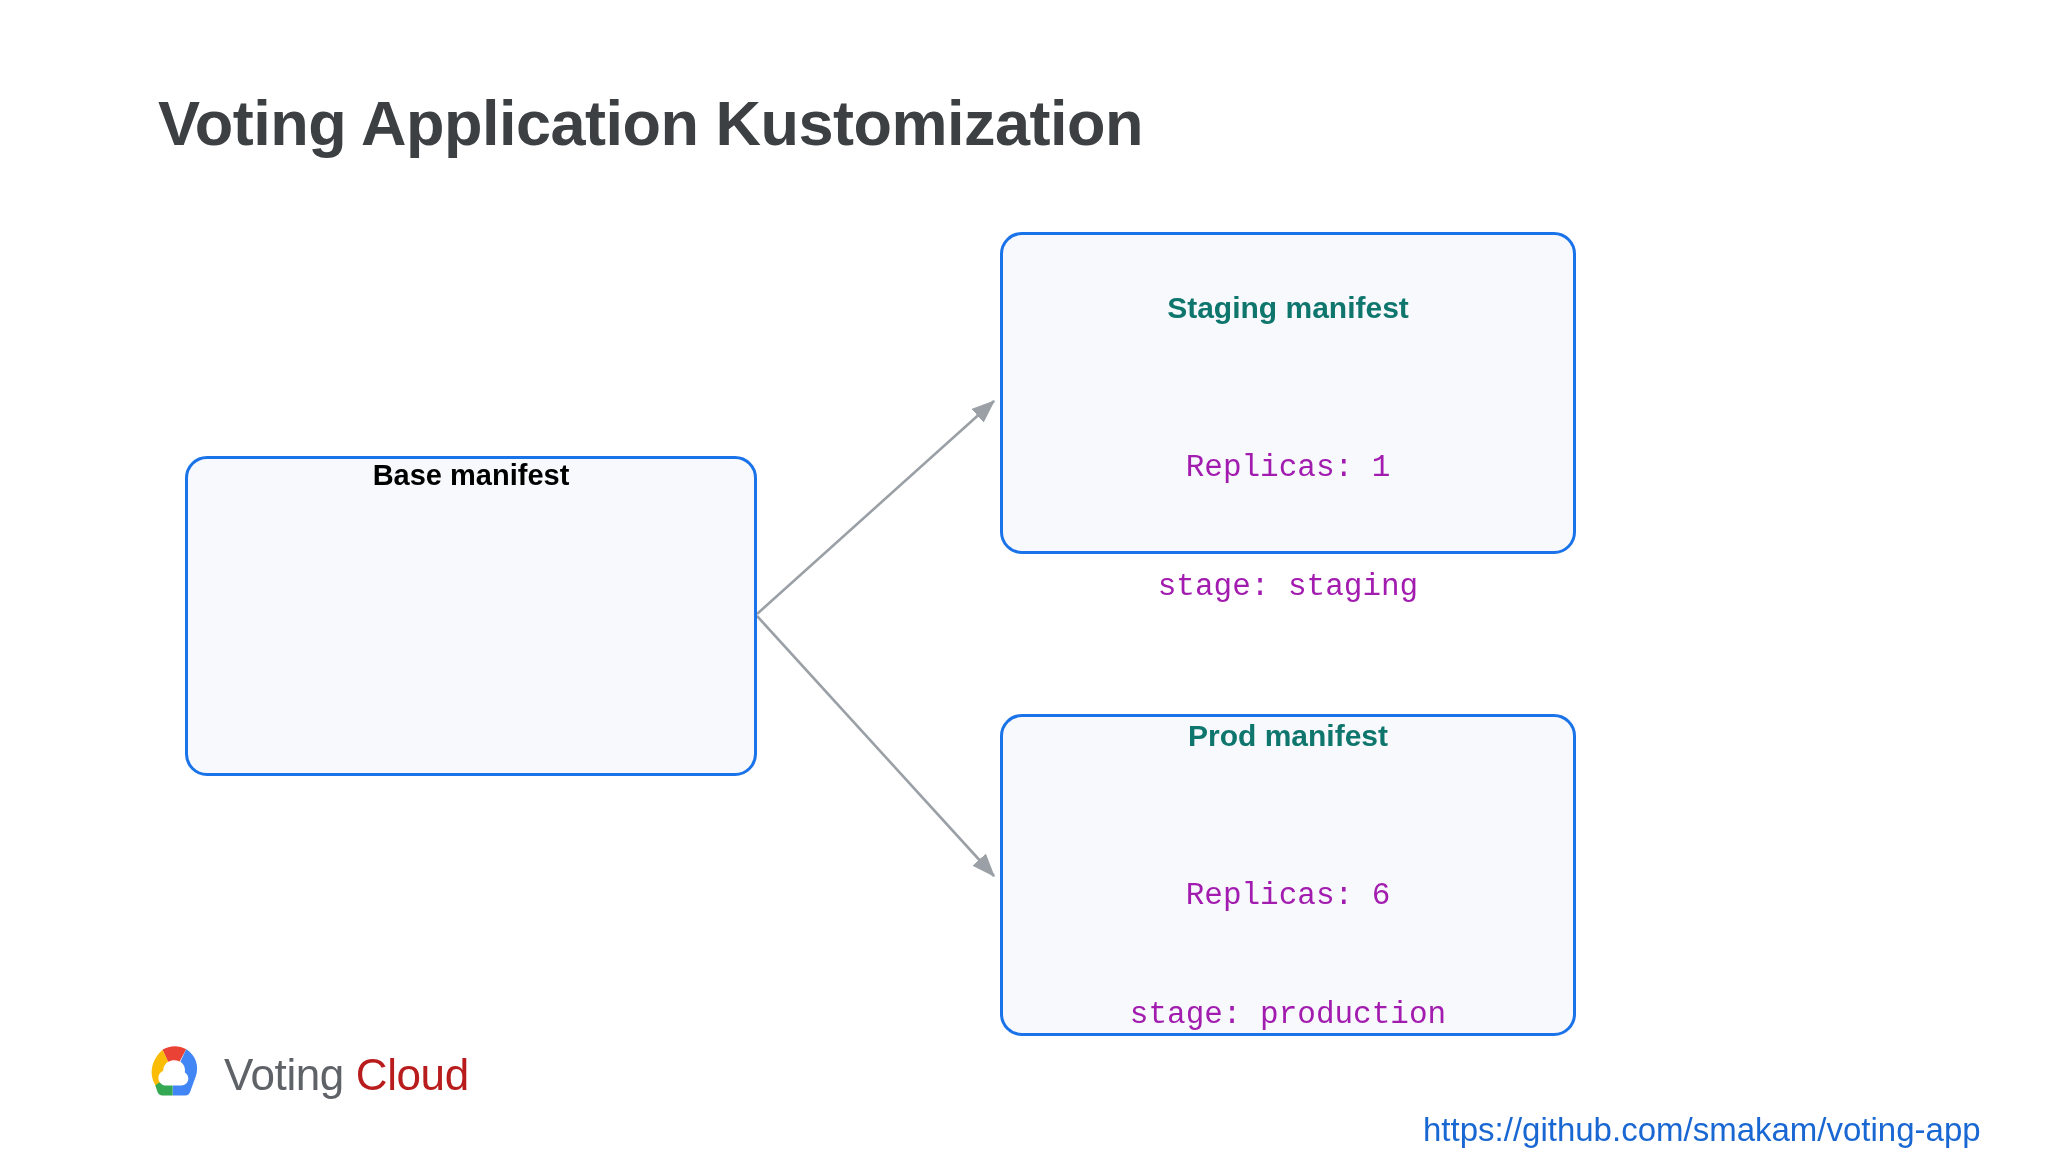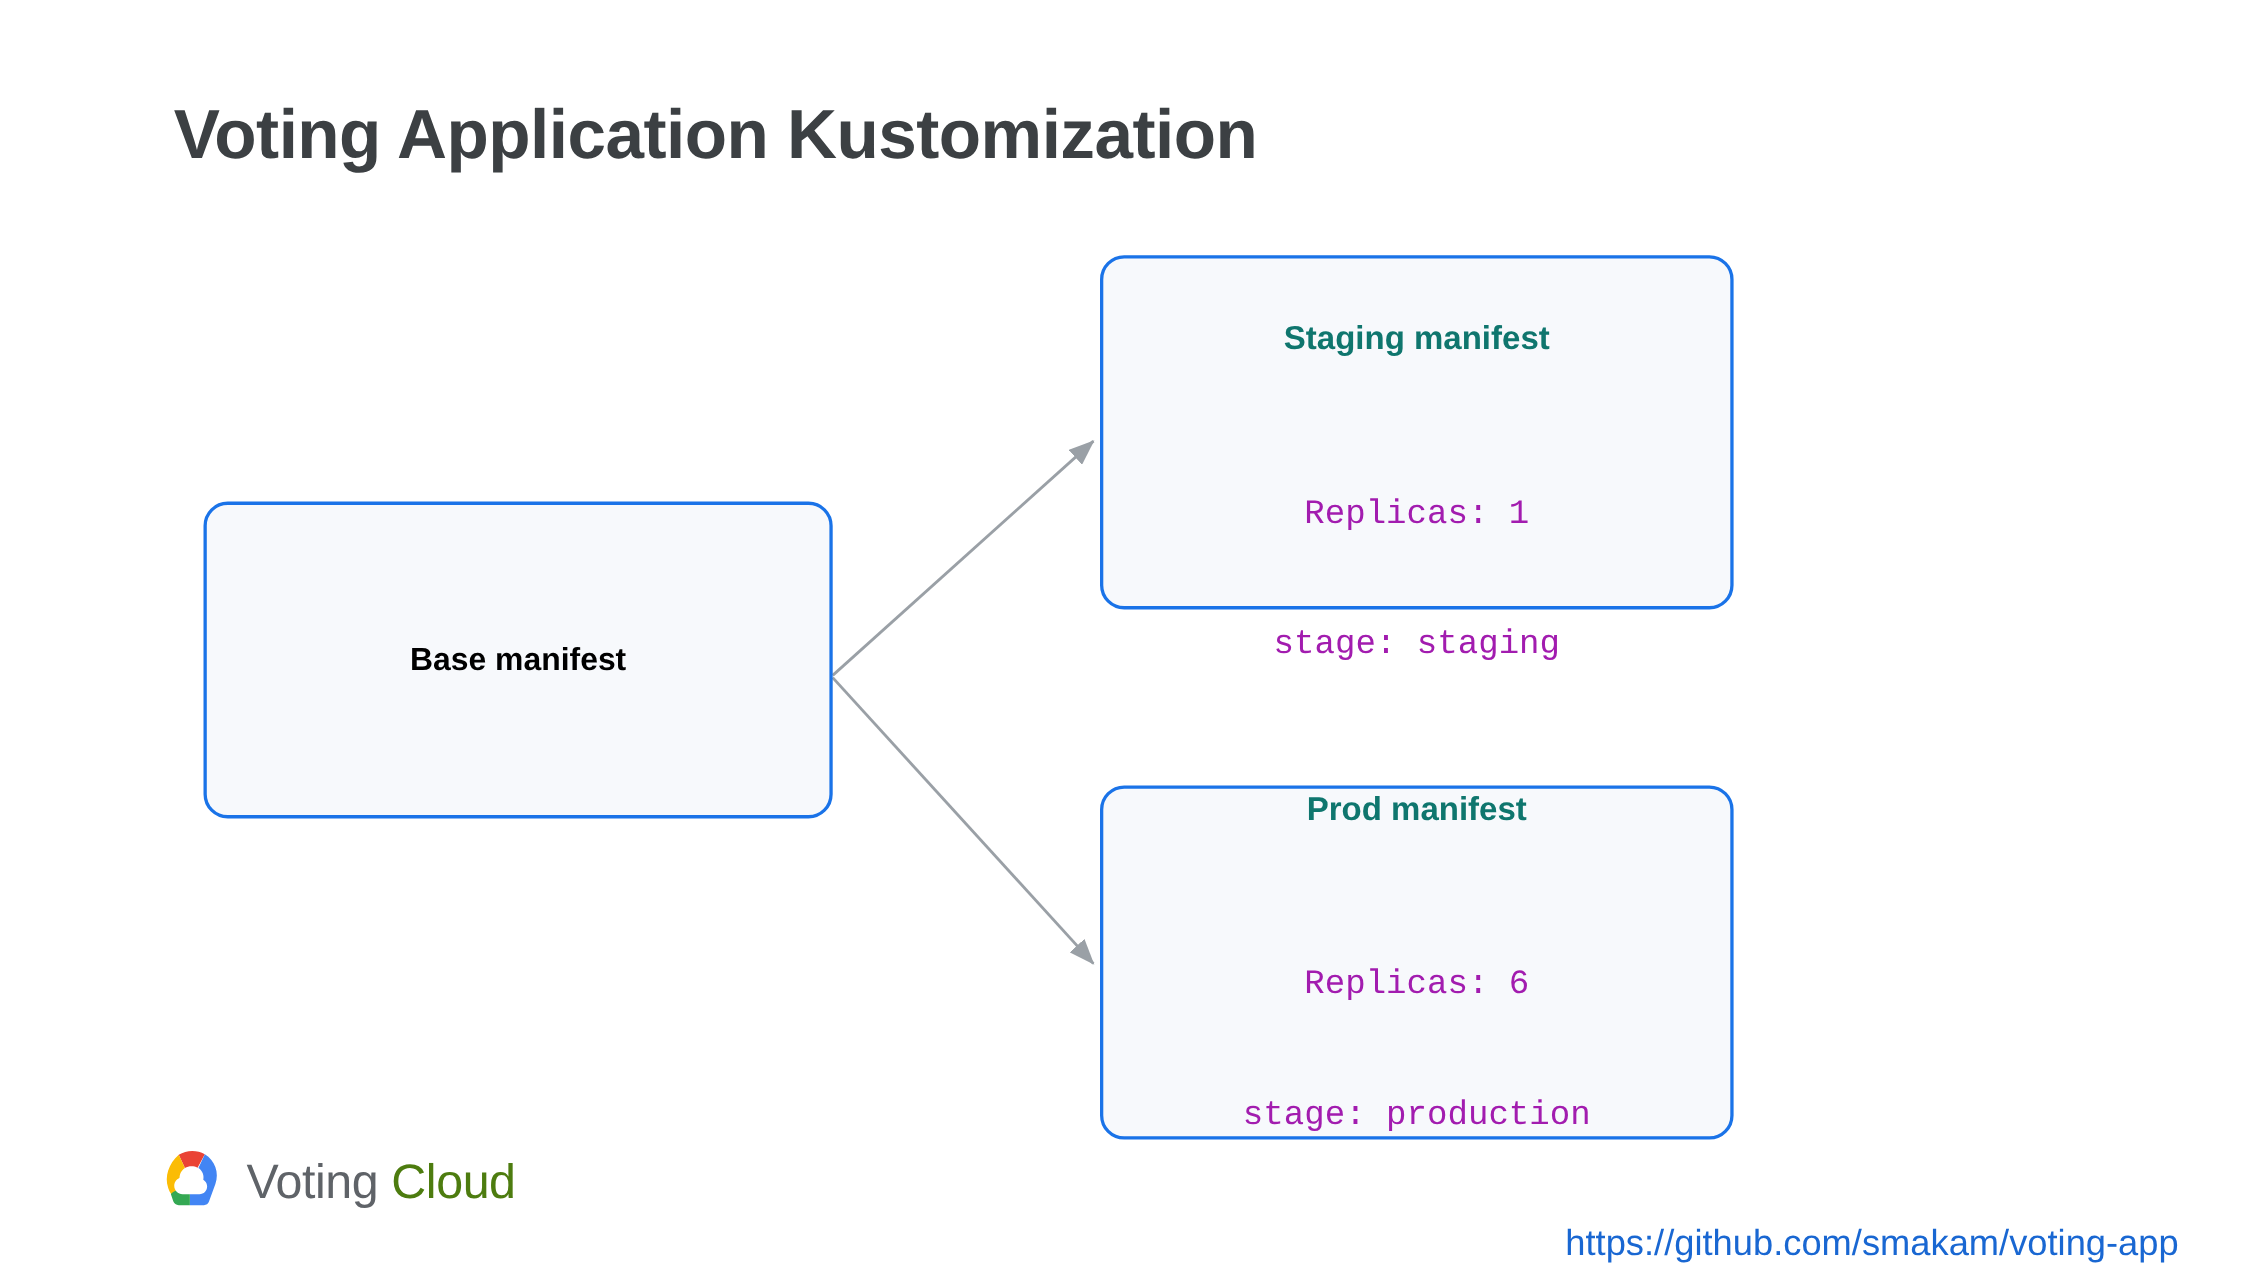--- a/index.html
+++ b/index.html
@@ -45,22 +45,21 @@
     border-radius: 22px;
     display: flex;
     flex-direction: column;
     align-items: center;
   }
 
   .box-base {
     left: 185px;
     top: 432px;
     width: 572px;
-    height: 288px;
-    justify-content: center;
+    height: 320px;
   }
 
   .box-staging {
     left: 1000px;
     top: 208px;
     width: 576px;
     height: 322px;
     justify-content: flex-start;
     padding-top: 54px;
   }
@@ -122,21 +121,21 @@
     height: 58px;
     flex: none;
   }
   .gc-logo-text {
     font-size: 44px;
     color: #5f6368;
     letter-spacing: -0.4px;
     white-space: nowrap;
   }
   .gc-logo-text .cloud-word {
-    color: #4d7c0f;
+    color: #b91c1c;
   }
 
   
   .footer-link {
     position: absolute;
     left: 1423px;
     top: 1087px;
     font-size: 33px;
     color: #1967d2;
     white-space: nowrap;

